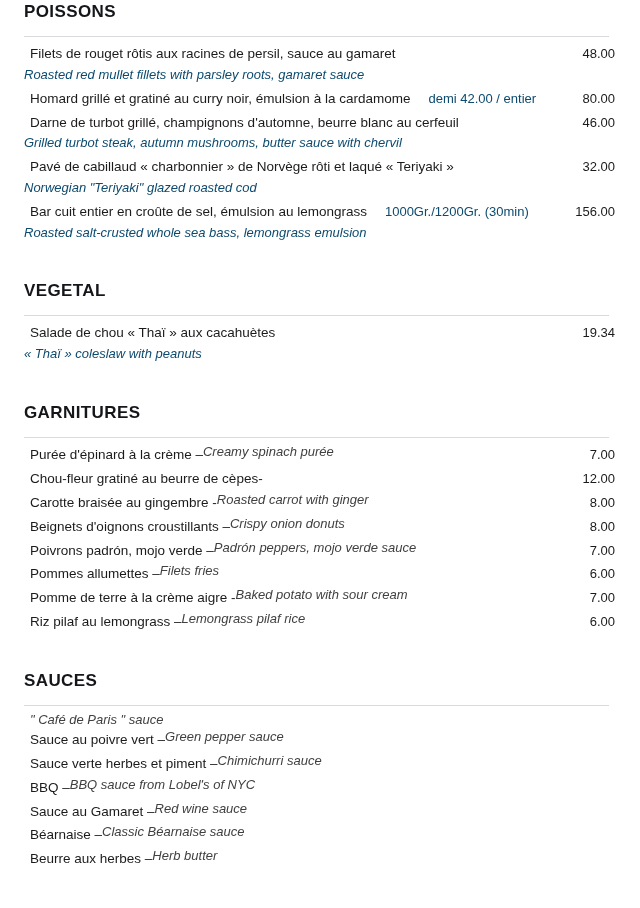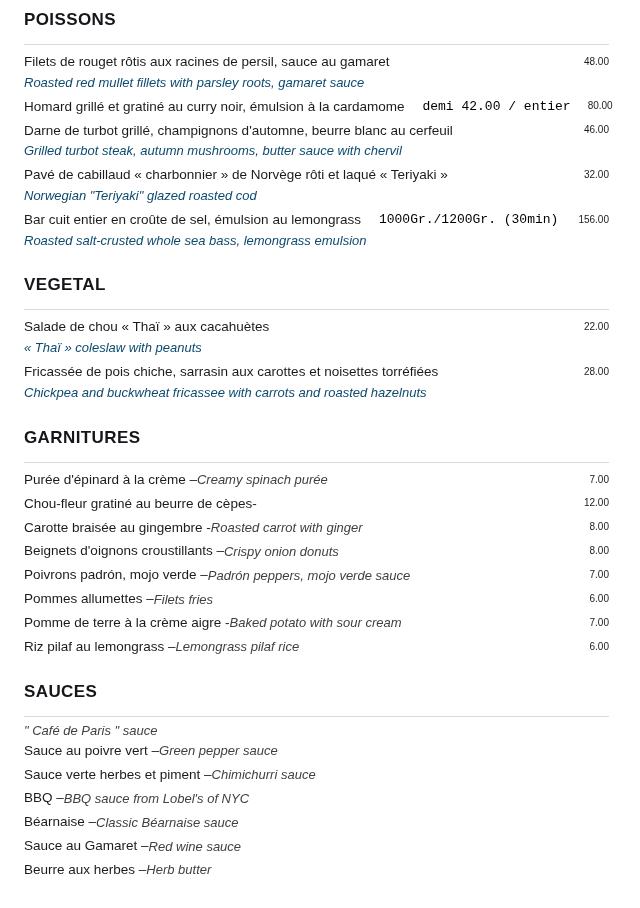--- a/index.html
+++ b/index.html
@@ -11,75 +11,75 @@
     width: 640px;
     height: 908px;
     font-family: "Liberation Sans", sans-serif;
     color: #1b1b1b;
     -webkit-font-smoothing: antialiased;
   }
   .page {
     width: 640px;
     height: 908px;
     box-sizing: border-box;
-    padding: 10px 31px 0 24px;
+    padding: 2px 31px 0 24px;
     position: relative;
   }
   .section {
     margin-bottom: 0;
   }
   .section-title {
     font-size: 17px;
     font-weight: bold;
     letter-spacing: 0.4px;
     color: #14161a;
     margin: 0 0 14px 0;
     padding: 0;
   }
   .section + .section .section-title {
-    margin-top: 24px;
+    margin-top: 38px;
   }
   .divider {
     height: 1px;
     background: #d9dade;
     border: 0;
     margin: 0 0 6px 0;
   }
   .item {
     margin-bottom: 2px;
   }
   .row {
     display: flex;
-    align-items: center;
+    align-items: flex-start;
     width: 100%;
+    margin-left: 6px;
   }
   .fr {
     font-size: 13.5px;
     color: #1b1b1b;
     line-height: 1.62;
     white-space: nowrap;
   }
   .fr-inline-en {
     font-style: italic;
     color: #404040;
     font-size: 13px;
   }
   .mid {
     font-size: 13px;
-    color: #000000;
+    color: #0c4a6e;
     line-height: 1.62;
     margin-left: 18px;
     white-space: nowrap;
-    font-family: Liberation Mono, monospace;
   }
   .spacer {
     flex: 1 1 auto;
   }
   .price {
-    font-size: 10px;
+    font-size: 13px;
     color: #1b1b1b;
     line-height: 1.62;
     text-align: right;
     white-space: nowrap;
     min-width: 42px;
   }
   .en {
     font-size: 13px;
     font-style: italic;
     color: #0c4a6e;
@@ -140,31 +140,23 @@
     </div>
   </div>
 
   <div class="section">
     <div class="section-title">VEGETAL</div>
     <hr class="divider">
     <div class="item">
       <div class="row">
         <span class="fr">Salade de chou « Thaï » aux cacahuètes</span>
         <span class="spacer"></span>
-        <span class="price">22.00</span>
+        <span class="price">19.34</span>
       </div>
       <span class="en">« Thaï » coleslaw with peanuts</span>
-    </div>
-    <div class="item">
-      <div class="row">
-        <span class="fr">Fricassée de pois chiche, sarrasin aux carottes et noisettes torréfiées</span>
-        <span class="spacer"></span>
-        <span class="price">28.00</span>
-      </div>
-      <span class="en">Chickpea and buckwheat fricassee with carrots and roasted hazelnuts</span>
     </div>
   </div>
 
   <div class="section garniture">
     <div class="section-title">GARNITURES</div>
     <hr class="divider">
     <div class="item">
       <div class="row">
         <span class="fr">Purée d'épinard à la crème – </span>
         <span class="fr-inline-en">Creamy spinach purée</span>
@@ -254,34 +246,34 @@
     </div>
     <div class="item">
       <div class="row">
         <span class="fr">BBQ – </span>
         <span class="fr-inline-en">BBQ sauce from Lobel's of NYC</span>
         <span class="spacer"></span>
       </div>
     </div>
     <div class="item">
       <div class="row">
+        <span class="fr">Sauce au Gamaret – </span>
+        <span class="fr-inline-en">Red wine sauce</span>
+        <span class="spacer"></span>
+      </div>
+    </div>
+    <div class="item">
+      <div class="row">
         <span class="fr">Béarnaise – </span>
         <span class="fr-inline-en">Classic Béarnaise sauce</span>
         <span class="spacer"></span>
       </div>
     </div>
     <div class="item">
       <div class="row">
-        <span class="fr">Sauce au Gamaret – </span>
-        <span class="fr-inline-en">Red wine sauce</span>
-        <span class="spacer"></span>
-      </div>
-    </div>
-    <div class="item">
-      <div class="row">
         <span class="fr">Beurre aux herbes – </span>
         <span class="fr-inline-en">Herb butter</span>
         <span class="spacer"></span>
       </div>
     </div>
   </div>
 
 </div>
 
 </body></html>

